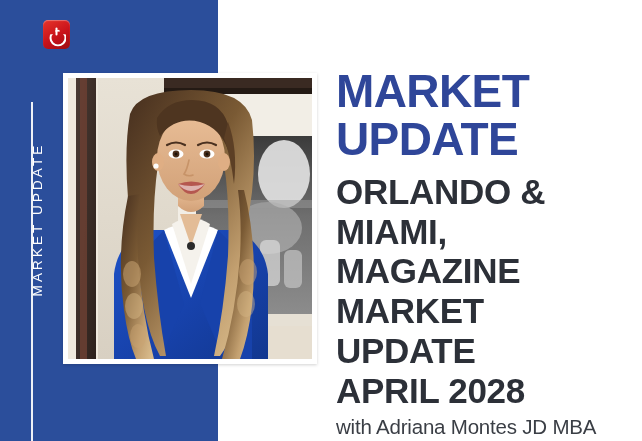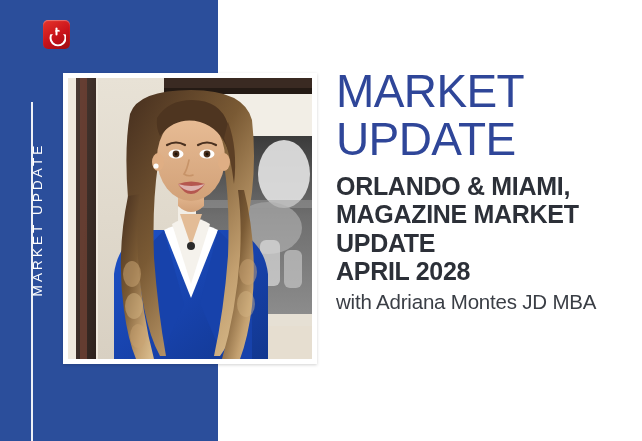--- a/index.html
+++ b/index.html
@@ -154,28 +154,28 @@
   
   .content {
     position: absolute;
     left: 336px;
     top: 68px;
     width: 300px;
   }
   .headline {
     color: #2F4699;
     font-size: 46px;
-    font-weight: 400;
+    font-weight: 700;
     line-height: 1.04;
     letter-spacing: -0.6px;
     margin: 0;
   }
   .subhead {
     color: #2C3038;
-    font-size: 25px;
+    font-size: 35px;
     font-weight: 700;
     line-height: 1.14;
     letter-spacing: -0.3px;
     margin: 8px 0 0 0;
   }
   .subhead .sh-line { display: block; }
   .presenter {
     color: #3A3E45;
     font-size: 20.5px;
     font-weight: 400;

